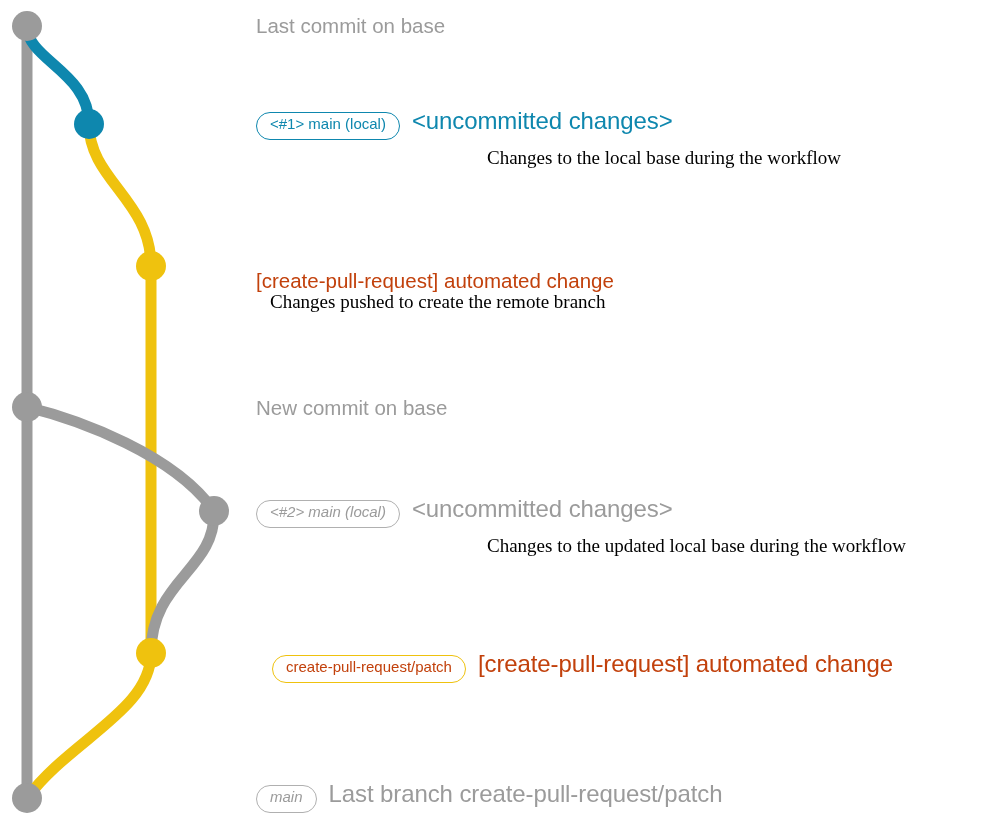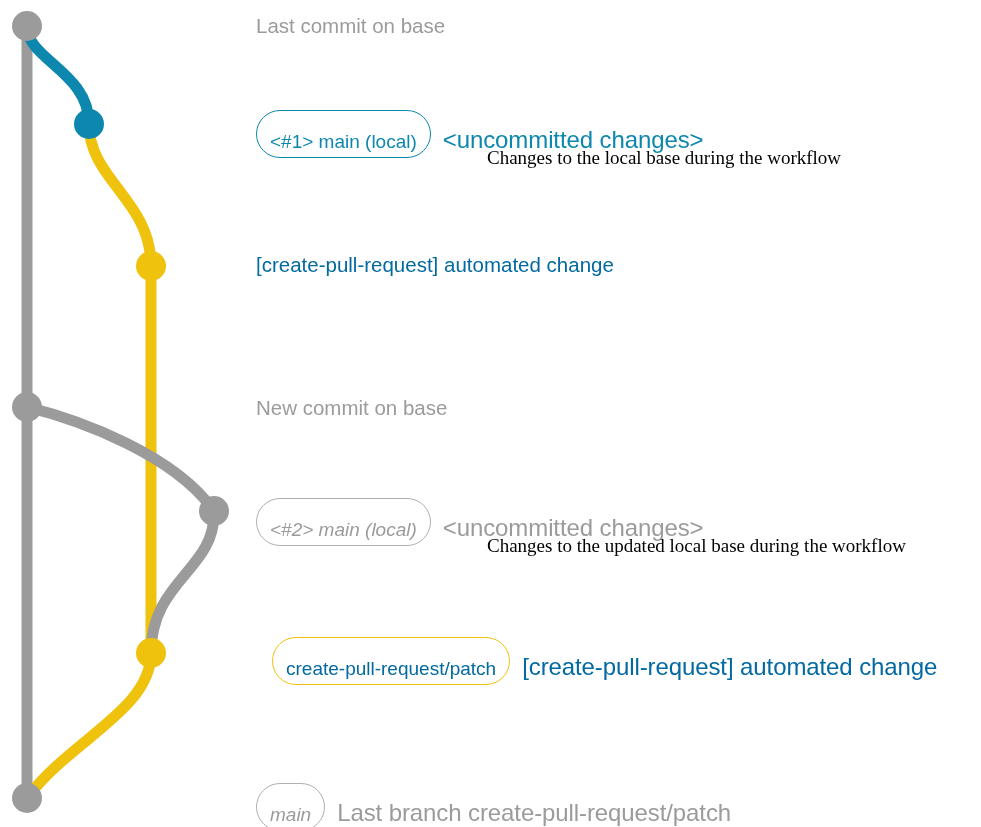--- a/index.html
+++ b/index.html
@@ -31,22 +31,22 @@
     position: absolute;
     display: flex;
     align-items: baseline;
     white-space: nowrap;
   }
   .pill {
     display: inline-block;
     border-style: solid;
     border-width: 1.6px;
     border-radius: 999px;
-    padding: 20px 13px 5px 13px;
-    font-size: 19px;
+    padding: 0 13px 5px 13px;
+    font-size: 15px;
     line-height: 21px;
     font-weight: 400;
     background: transparent;
   }
   .subject {
     font-size: 24px;
     line-height: 22px;
     font-weight: 400;
     letter-spacing: -0.1px;
   }
@@ -63,21 +63,21 @@
     font-size: 19px;
     line-height: 21px;
     color: #000000;
     white-space: nowrap;
   }
   .gap {
     display: inline-block;
     width: 12px;
   }
   .c-blue   { color: #0e87ae; }
-  .c-yellow { color: #0369a1; }
+  .c-yellow { color: #c2410c; margin-top: 16px; }
   .c-gray   { color: #9b9b9b; }
   .b-blue   { border-color: #0e87ae; }
   .b-yellow { border-color: #efc20e; }
   .b-gray   { border-color: #b0b0b0; font-style: italic; }
 </style>
 </head>
 <body>
 
 <div id="canvas">
 
@@ -109,20 +109,21 @@
   <div class="plain-subject c-gray" style="left:256px; top:15px;">Last commit on base</div>
 
   <div class="row" style="left:256px; top:110px;">
     <span class="pill c-blue b-blue">&lt;#1&gt; main (local)</span>
     <span class="gap"></span>
     <span class="subject c-blue">&lt;uncommitted changes&gt;</span>
   </div>
   <div class="desc" style="left:487px; top:147px;">Changes to the local base during the workflow</div>
 
   <div class="plain-subject c-yellow" style="left:256px; top:254px;">[create-pull-request] automated change</div>
+  <div class="desc" style="left:270px; top:291px;">Changes pushed to create the remote branch</div>
 
   <div class="plain-subject c-gray" style="left:256px; top:397px;">New commit on base</div>
 
   <div class="row" style="left:256px; top:498px;">
     <span class="pill c-gray b-gray">&lt;#2&gt; main (local)</span>
     <span class="gap"></span>
     <span class="subject c-gray">&lt;uncommitted changes&gt;</span>
   </div>
   <div class="desc" style="left:487px; top:535px;">Changes to the updated local base during the workflow</div>
 

